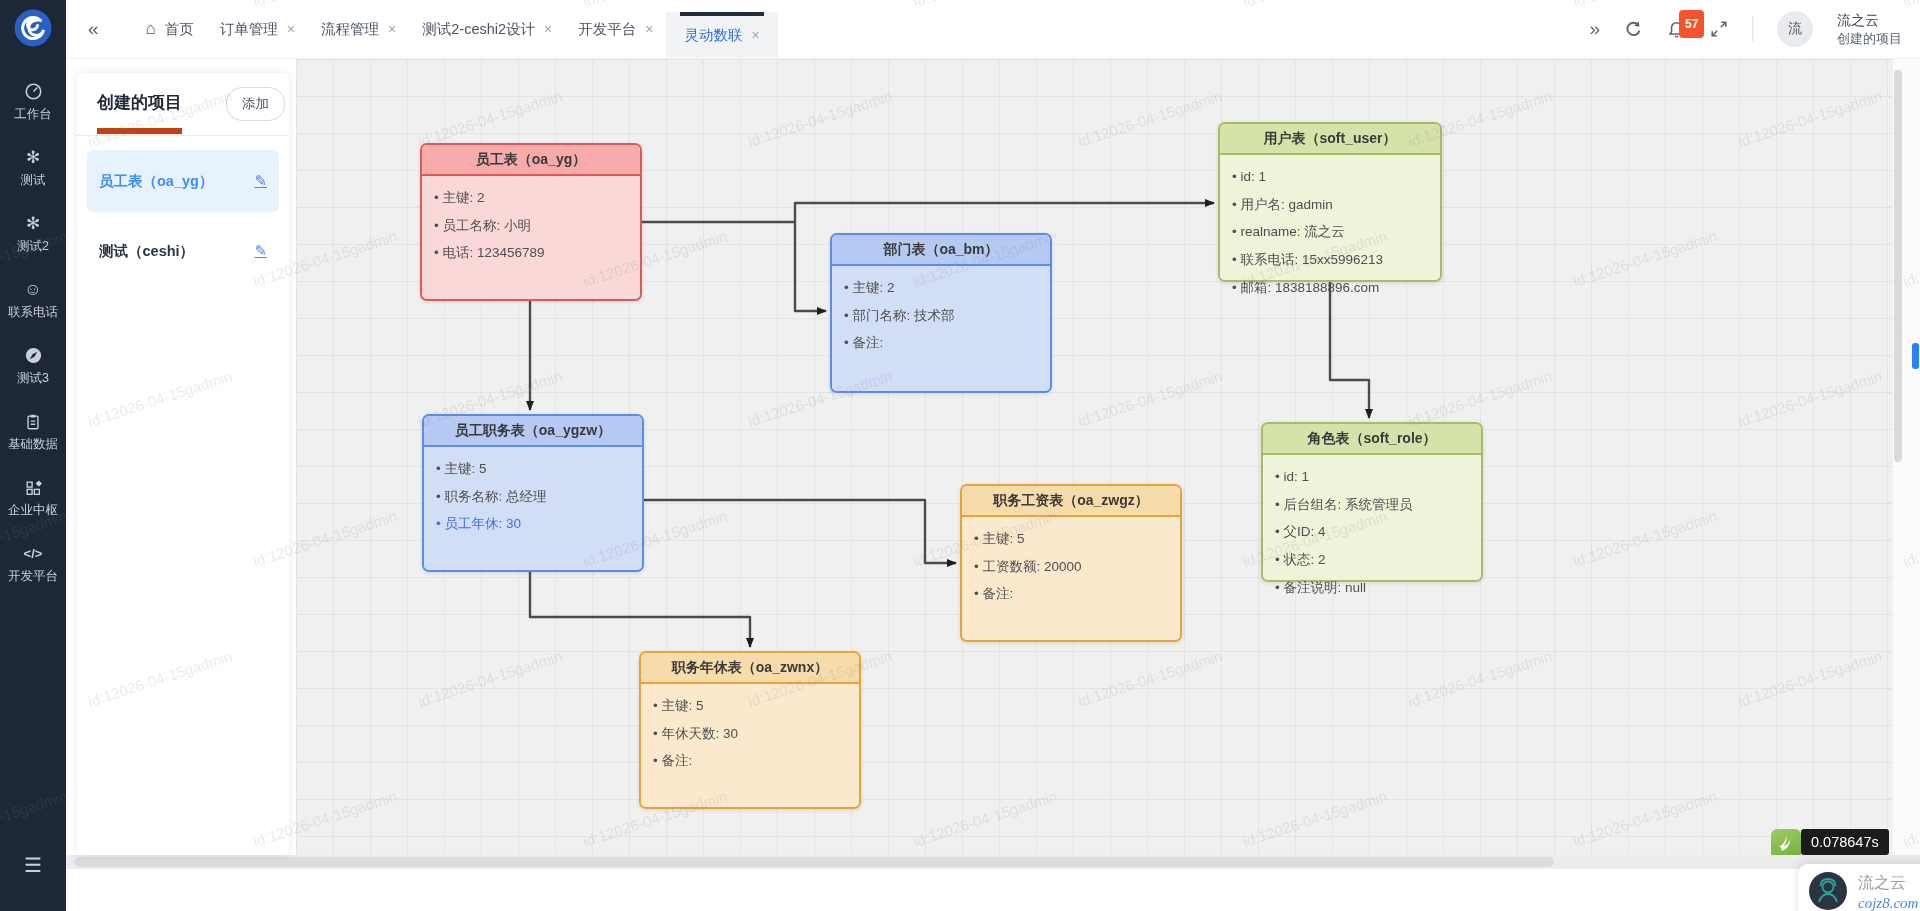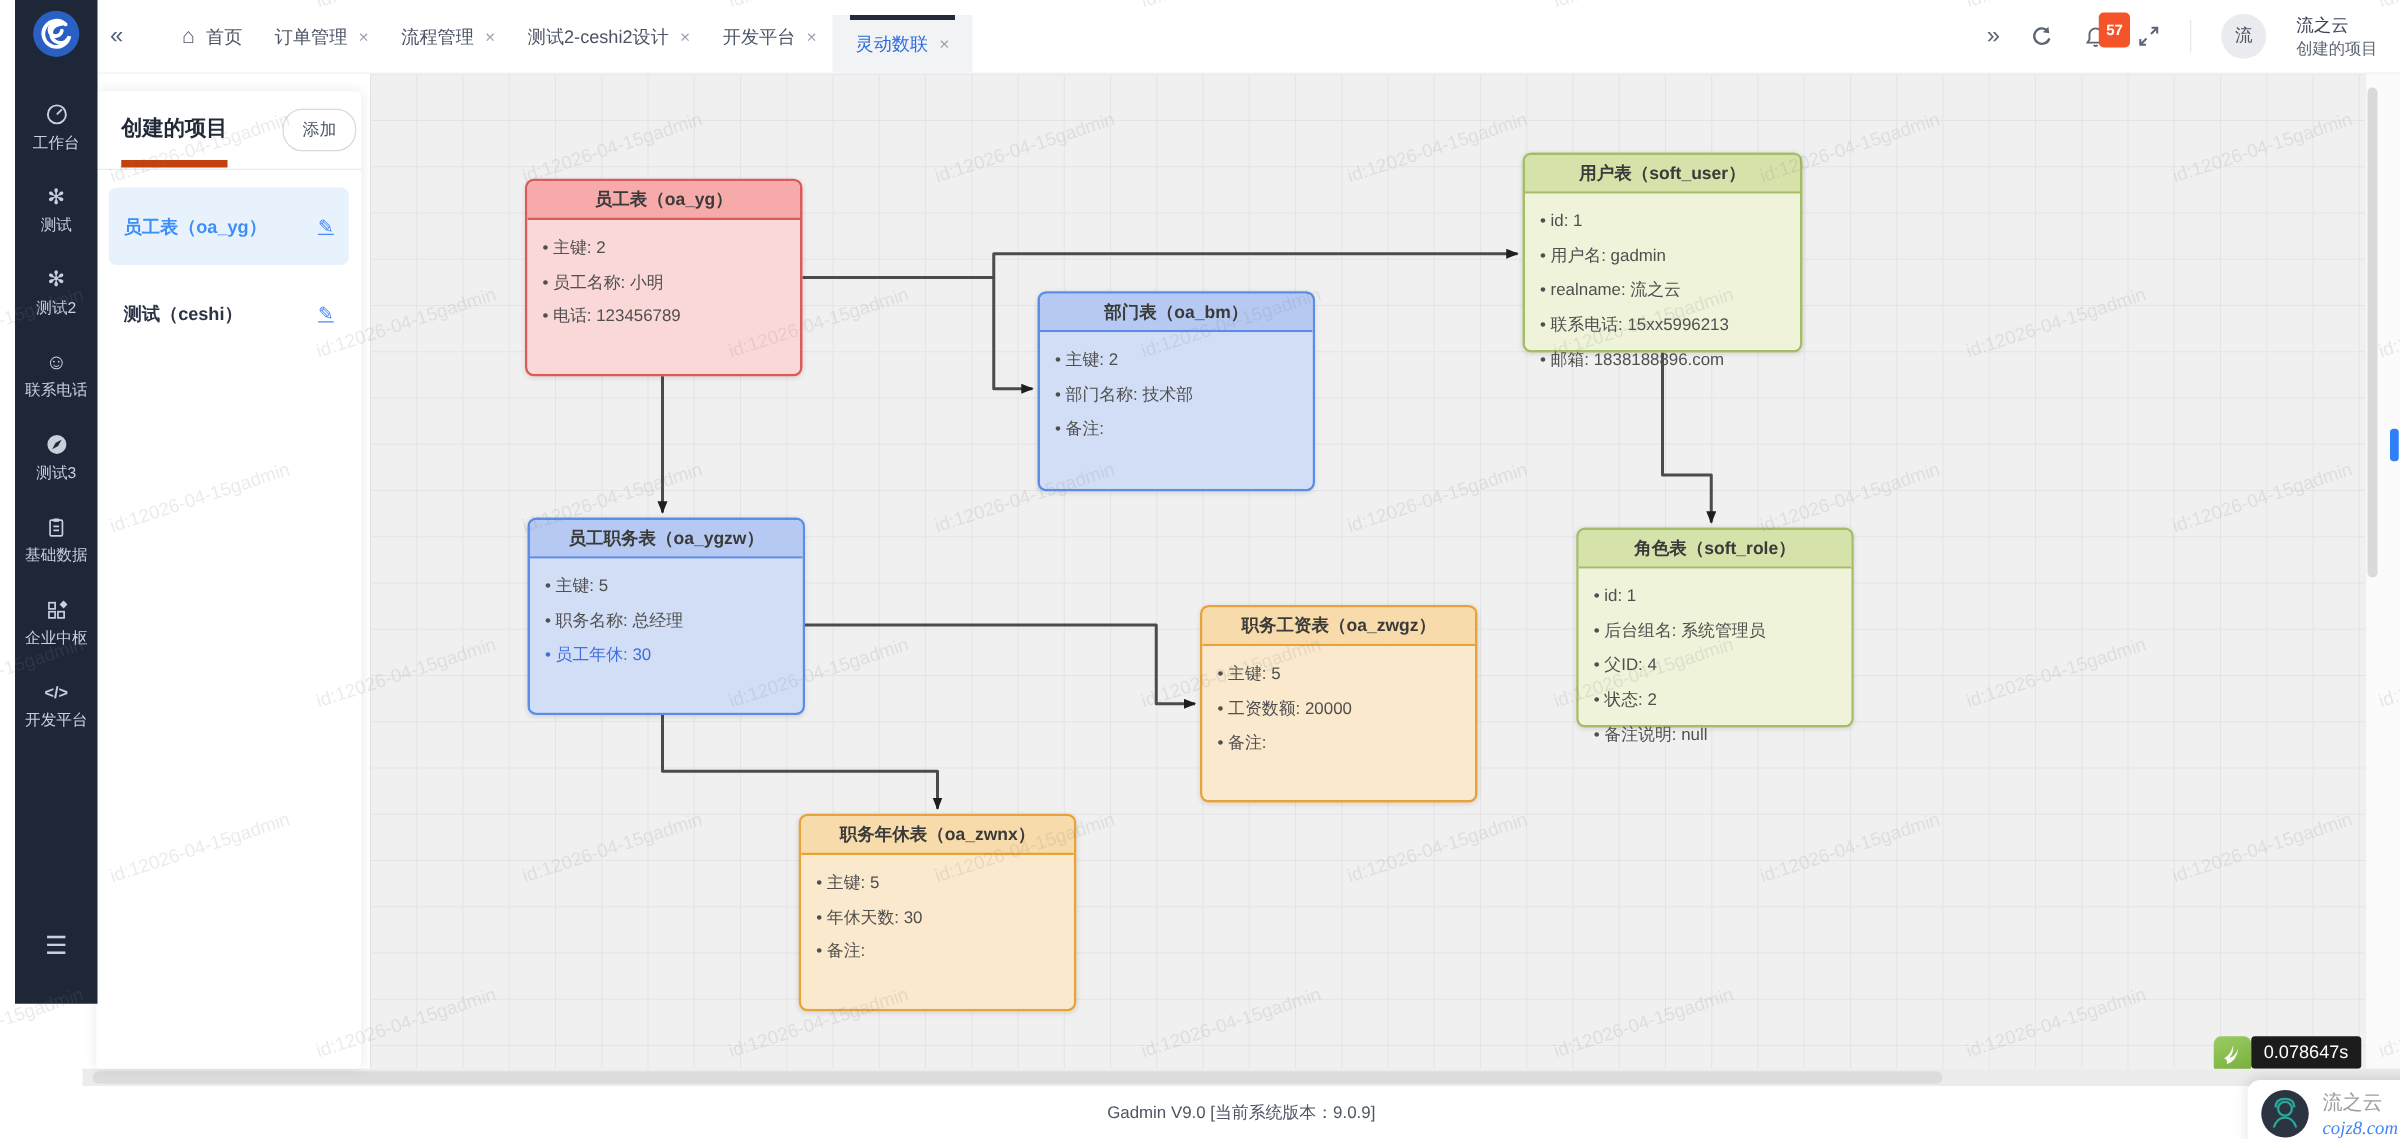--- a/index.html
+++ b/index.html
@@ -1,20 +1,20 @@
 <!DOCTYPE html>
 <html><head>
 <meta charset="utf-8">
 <style>
   * { margin:0; padding:0; box-sizing:border-box; }
   html,body { width:1920px; height:911px; overflow:hidden; font-family:"Liberation Sans",sans-serif; background:#fff; }
   .app { position:relative; width:1920px; height:911px; }
 
   
-  .sidebar { position:absolute; left:12px; top:0; width:66px; height:803px; background:#1d2737; z-index:10; }
+  .sidebar { position:absolute; left:0; top:0; width:66px; height:911px; background:#1d2737; z-index:10; }
   .logo-wrap { height:59px; display:flex; align-items:center; justify-content:center; }
   .side-nav { padding-top:14px; display:flex; flex-direction:column; align-items:center; }
   .side-item { width:66px; height:58px; margin-bottom:8px; display:flex; flex-direction:column; align-items:center; justify-content:center; gap:4px; color:#c9d0dc; cursor:pointer; }
   .side-item .s-icon { height:20px; display:flex; align-items:center; justify-content:center; font-size:17px; line-height:1; }
   .side-item .s-icon svg { display:block; }
   .side-item .s-label { font-size:12.5px; letter-spacing:0; white-space:nowrap; }
   .side-bottom { position:absolute; bottom:34px; width:66px; text-align:center; color:#c9d0dc; font-size:20px; cursor:pointer; }
 
   
   .topbar { position:absolute; left:66px; top:0; right:0; height:59px; background:#fff; display:flex; align-items:center; border-bottom:1px solid #f0f1f3; z-index:9; }
@@ -324,23 +324,20 @@
       </div>
   </section>
 
   <div class="vtrack"></div>
   <div class="vthumb-gray"></div>
   <div class="vthumb-blue"></div>
   <div class="hscroll">
     <div class="hthumb"></div>
   </div>
 
-  <footer class="footer">
-    <span class="footer-text">Gadmin V9.0 [当前系统版本：9.0.9]</span>
-  </footer>
 
   <div class="brand-card">
     <span>
       <svg width="40" height="40" viewBox="0 0 40 40">
         <circle cx="20" cy="20" r="19" fill="#2b3440"></circle>
         <circle cx="20" cy="16" r="5.5" fill="none" stroke="#2aa79b" stroke-width="1.8"></circle>
         <path d="M12.5 15 q0 -7 7.5 -7 t7.5 7" fill="none" stroke="#2aa79b" stroke-width="1.8"></path>
         <path d="M11 31 q2.5 -8 9 -8 t9 8" fill="none" stroke="#2aa79b" stroke-width="1.8"></path>
       </svg>
     </span>

